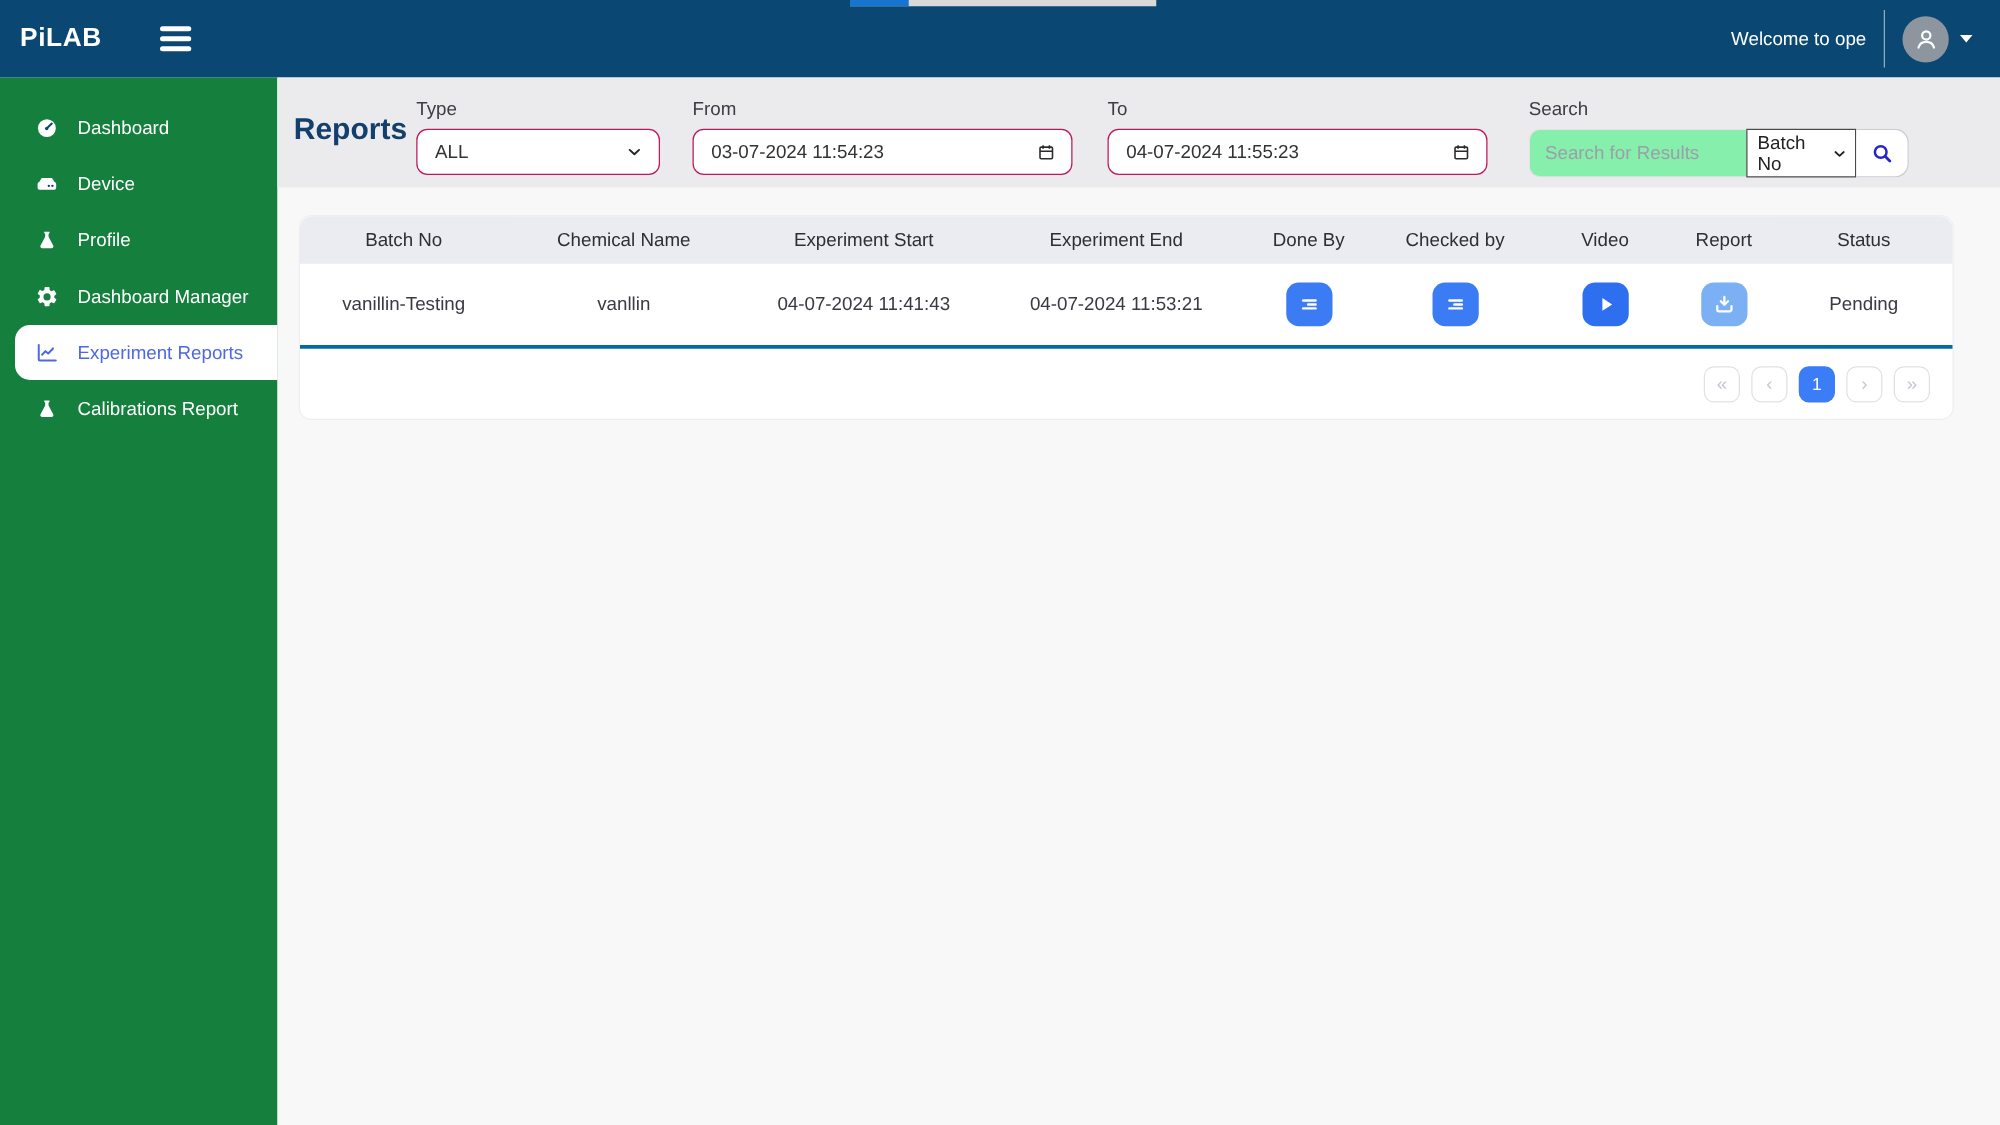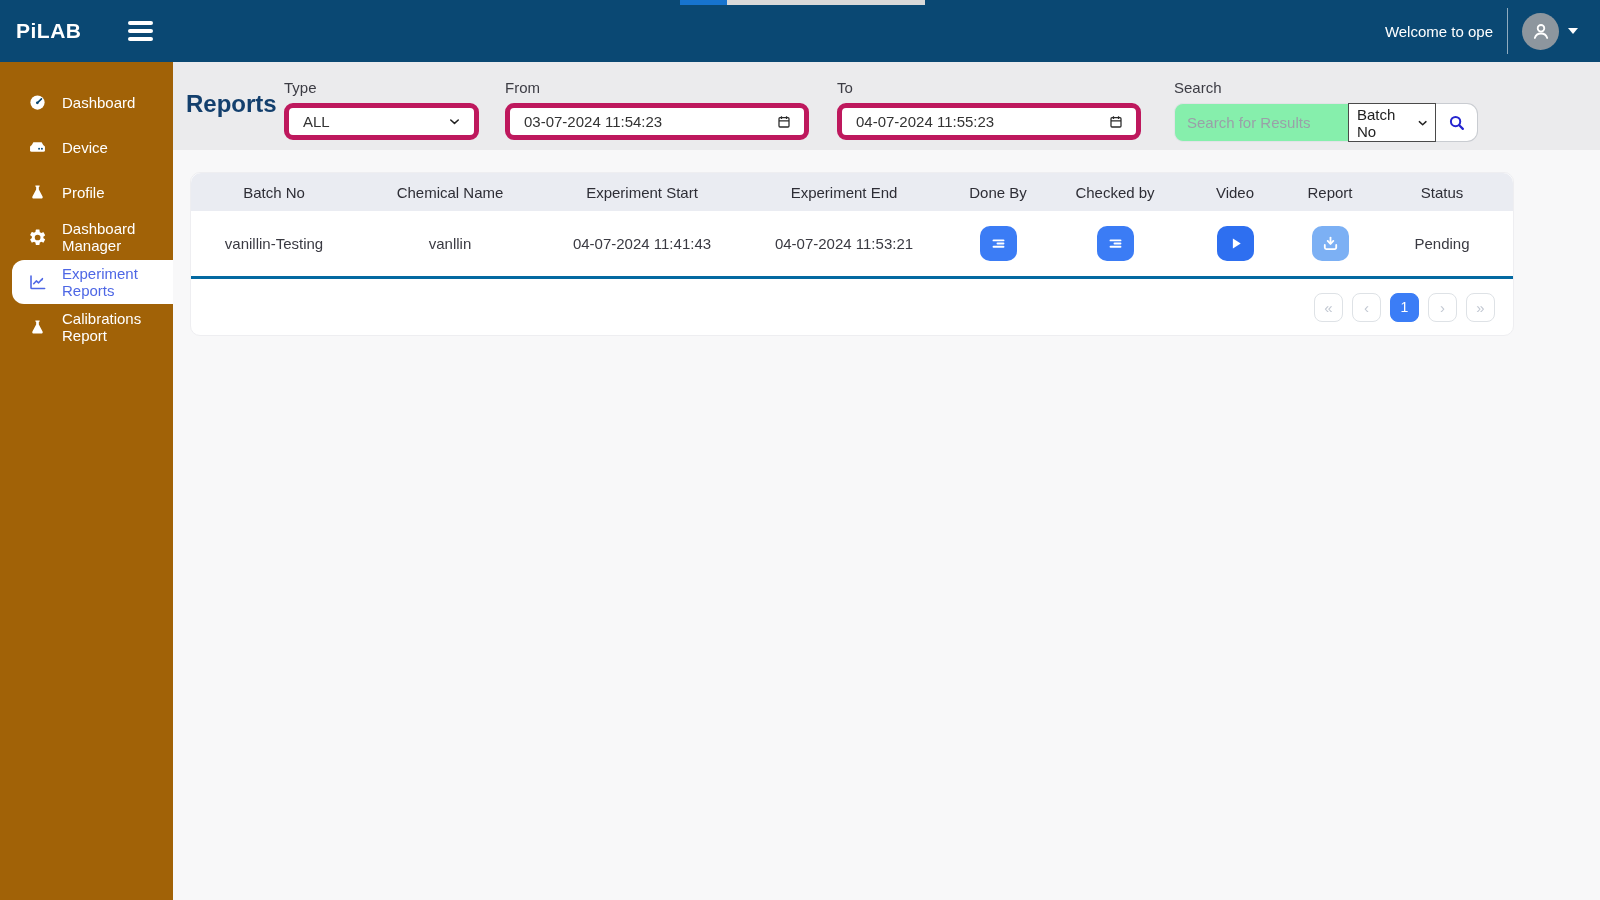--- a/index.html
+++ b/index.html
@@ -14,33 +14,33 @@
   .progress-wrap { position:absolute; left:680px; top:0; width:245px; height:5px; background:#d9d9d9; }
   .progress-fill { width:47px; height:100%; background:#1774cf; }
   .nav-right { margin-left:auto; display:flex; align-items:center; }
   .welcome { color:#fff; font-size:15px; font-weight:500;text-align:right; }
   .nav-divider { width:1px; height:46px; background:rgba(255,255,255,.55); margin:0 14px; }
   .avatar { width:37px; height:37px; border-radius:50%; background:#8d969e; display:flex; align-items:center; justify-content:center; cursor:pointer; }
   .caret-down { width:0; height:0; border-left:5px solid transparent; border-right:5px solid transparent; border-top:6px solid #fff; margin-left:9px; cursor:pointer; }
 
   
   .page-body { display:flex; height:838px; }
-  .sidebar { width:173px; background:#a16207; padding-top:18px; flex:none; }
+  .sidebar { width:222px; background:#15803d; padding-top:18px; flex:none; }
   .nav-item { display:flex; align-items:center; height:44px; margin-left:12px; margin-bottom:1px; padding-left:16px; gap:15px; color:#fff; font-size:15px; font-weight:500; border-radius:12px 0 0 12px; cursor:pointer; }
   .nav-item svg { width:19px; height:19px; flex:none; }
   .nav-item.active { background:#ffffff; color:#4e67e5; }
 
   .main { flex:1; background:#f8f8f9; min-width:0; }
 
   
   .filter-band { position:relative; height:88px; background:#ebebed; }
   .reports-title { position:absolute; left:13px; top:28px; font-size:24px; font-weight:700; color:#133f6d; }
   .fgroup { position:absolute; top:17px; }
   .fgroup .flabel { display:block; font-size:15px; color:#3c3c44; margin-bottom:7px; }
-  .control { height:37px; background:#fff; border:5px solid #be185d; border-radius:9px; display:flex; align-items:center; justify-content:space-between; padding:0 12px 0 14px; font-size:15px; color:#333; cursor:pointer; }
+  .control { height:37px; background:#fff; border:1px solid #be185d; border-radius:9px; display:flex; align-items:center; justify-content:space-between; padding:0 12px 0 14px; font-size:15px; color:#333; cursor:pointer; }
   .g-type { left:111px; } .g-type .control { width:195px; }
   .g-from { left:332px; } .g-to { left:664px; }
   .g-from .control, .g-to .control { width:304px; cursor:text; }
   .g-search { left:1001px; }
   .search-group { display:flex; width:304px; height:39px; }
   .search-input { flex:1; min-width:0; border:1px solid #e2e3e7; border-right:none; border-radius:9px 0 0 9px; padding:0 12px; font-size:15px; color:#333; outline:none; font-family:"Liberation Sans",sans-serif; background:#86efac; }
   .search-input::placeholder { color:#9aa0a8; }
   .cat-select { width:88px; border:1.5px solid #4a4a4a; background:#fff; display:flex; align-items:center; justify-content:space-between; padding:0 6px 0 8px; font-size:15px; color:#222; cursor:pointer; flex:none; }
   .search-btn { width:42px; border:1px solid #c9ccd1; border-left:none; border-radius:0 11px 11px 0; background:#fff; display:flex; align-items:center; justify-content:center; cursor:pointer; flex:none; }
 

